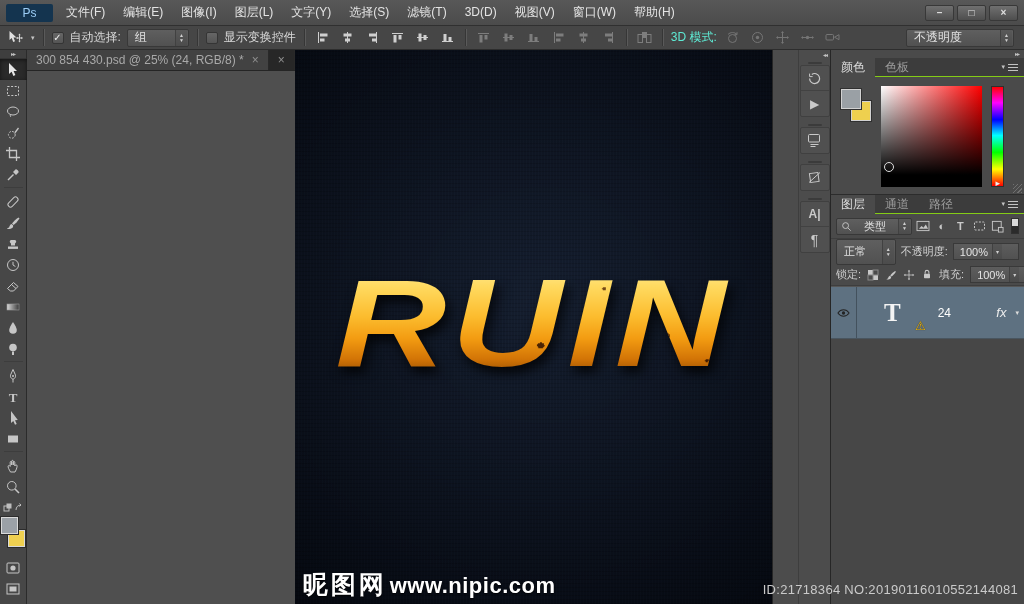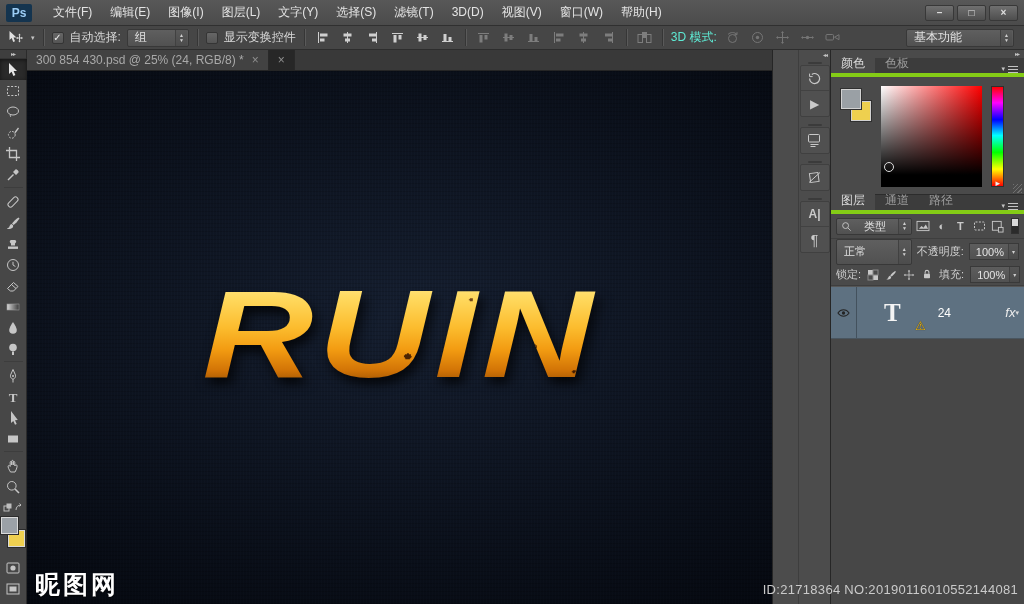--- a/index.html
+++ b/index.html
@@ -2,21 +2,21 @@
 <html><head>
 <meta charset="utf-8">
 <style>
 *{margin:0;padding:0;box-sizing:border-box}
 html,body{width:1024px;height:604px;overflow:hidden}
 body{font-family:"Liberation Sans",sans-serif;background:#4a4a4a;-webkit-font-smoothing:antialiased}
 .app{position:relative;width:1024px;height:604px;background:#4f4f4f}
 
 
 .menubar{height:26px;background:linear-gradient(#585858,#4b4b4b);display:flex;align-items:center;padding:0 4px 0 6px;border-bottom:1px solid #303030}
-.logo{width:26px;height:18px;background:#14344f;color:#9ccdf5;font-weight:bold;font-size:12px;display:flex;align-items:center;justify-content:center;border-radius:2px;margin-right:12px}
+.logo{width:47px;height:18px;background:#14344f;color:#9ccdf5;font-weight:normal;font-size:12px;display:flex;align-items:center;justify-content:center;border-radius:2px;margin-right:4px}
 .menu-item{font-size:12px;color:#e4e4e4;padding:0 9px;line-height:25px;cursor:default;white-space:nowrap}
 .win{margin-left:auto;display:flex;gap:3px;margin-right:2px}
 .winbtn{width:29px;height:16px;background:linear-gradient(#707070,#4e4e4e);border:1px solid #383838;border-radius:2px;color:#e0e0e0;font-size:10px;line-height:13px;text-align:center;font-weight:bold}
 
 
 .optionsbar{height:24px;background:#464646;border-bottom:1px solid #2d2d2d;display:flex;align-items:center;padding:0 6px;gap:6px;font-size:12px;color:#d8d8d8}
 .obdiv{width:1px;height:17px;background:#363636;box-shadow:1px 0 0 #5a5a5a;margin:0 2px}
 .checkbox{width:12px;height:12px;background:linear-gradient(#666,#555);border:1px solid #353535;border-radius:2px;color:#efefef;font-size:10px;line-height:10px;text-align:center;flex:0 0 auto}
 .select{height:18px;background:linear-gradient(#5f5f5f,#515151);border:1px solid #383838;border-radius:2px;display:flex;align-items:center;padding:0 1px 0 7px;gap:5px;color:#e2e2e2;white-space:nowrap}
 .spin{display:flex;flex-direction:column;justify-content:center;font-size:5px;color:#cfcfcf;line-height:5px;padding:0 3px;border-left:1px solid #414141;align-self:stretch;background:rgba(0,0,0,.06)}
@@ -32,21 +32,21 @@
 .toolcol{width:27px;background:#474747;border-right:1px solid #2b2b2b;display:flex;flex-direction:column;align-items:center;flex:0 0 auto}
 .tool-header{height:9px;width:100%;font-size:6px;color:#bdbdbd;text-align:center;line-height:9px;letter-spacing:-1px;background:#3e3e3e;border-bottom:1px solid #333}
 .tool{width:27px;height:21px;display:flex;align-items:center;justify-content:center}
 .tool.sel{background:#2a2a2a;box-shadow:inset 0 1px 4px rgba(0,0,0,.55)}
 .tgap{height:3px;width:19px;border-bottom:1px solid #3d3d3d;margin-bottom:3px}
 .swatches{position:relative;width:26px;height:36px;margin-top:4px;flex:0 0 auto}
 .fgsw{position:absolute;left:1px;top:0;width:17px;height:17px;background:#9ba1a7;border:1px solid #d9d9d9;box-shadow:0 0 0 1px #2c2c2c;z-index:2}
 .bgsw{position:absolute;left:8px;top:13px;width:17px;height:17px;background:#efd050;border:1px solid #d9d9d9;box-shadow:0 0 0 1px #2c2c2c;z-index:1}
 
 
-.centercol{flex:1 1 auto;display:flex;flex-direction:column;min-width:0}
+.centercol{flex:1 1 auto;display:flex;flex-direction:row;min-width:0}
 .tabbar{height:21px;background:#393939;display:flex;align-items:stretch;border-bottom:1px solid #252525;overflow:hidden}
 .tab{display:flex;align-items:center;gap:8px;padding:0 9px;font-size:12px;border-right:1px solid #292929;white-space:nowrap}
 .tab.inactive{background:#424242;color:#a9a9a9}
 .tab.active{background:#272727;color:#e5e5e5}
 .tabclose{color:#8f8f8f;font-size:12px;line-height:12px}
 
 
 .canvas{flex:1;position:relative;overflow:hidden;background:
  radial-gradient(ellipse 85% 70% at 52% 46%, rgba(27,38,58,.55), rgba(2,4,9,.8)),
  repeating-linear-gradient(90deg, rgba(130,160,210,.055) 0 1px, rgba(0,0,0,0) 1px 3px),
@@ -74,21 +74,21 @@
 .iconstrip{width:32px;background:#4c4c4c;border-left:1px solid #3e3e3e;display:flex;flex-direction:column;align-items:center;padding-top:1px;flex:0 0 auto}
 .strip-head{font-size:6px;color:#c0c0c0;letter-spacing:-1px;height:8px;line-height:8px;align-self:flex-end;padding-right:3px}
 .grip{width:14px;height:2px;background:#3b3b3b;border-radius:1px;margin:3px 0 1px}
 .sbtn{width:28px;height:25px;display:flex;align-items:center;justify-content:center;color:#cacaca;font-size:12px;border-bottom:1px solid #424242}
 .sbtn:last-child{border-bottom:none}
 .sgroup{display:flex;flex-direction:column;align-items:center;border:1px solid #404040;border-radius:2px;margin-bottom:4px;background:#505050}
 
 
 .panels{width:194px;background:#4a4a4a;border-left:1px solid #262626;display:flex;flex-direction:column;flex:0 0 auto}
 .phead{height:8px;display:flex;justify-content:flex-end;padding-right:5px;font-size:6px;letter-spacing:-1px;color:#c0c0c0;line-height:8px}
-.ptabs{height:19px;background:#3c3c3c;display:flex;align-items:flex-end;border-bottom:4px solid #84cc16}
+.ptabs{height:19px;background:#3c3c3c;display:flex;align-items:center;border-bottom:1px solid #84cc16}
 .ptab{padding:0 10px;font-size:12px;line-height:19px;white-space:nowrap}
 .ptab.on{background:#4a4a4a;color:#dcdcdc}
 .ptab.off{color:#9c9c9c}
 .pmenu{margin-left:auto;display:flex;align-items:center;gap:3px;padding:0 6px}
 .pmenu .caret{font-size:7px;color:#c3c3c3}
 .pmenu .bars{width:10px;height:7px;background:repeating-linear-gradient(#c3c3c3 0 1px,rgba(0,0,0,0) 1px 3px)}
 
 
 .colorpanel{height:137px;border-bottom:1px solid #2c2c2c;display:flex;flex-direction:column}
 .colorbody{flex:1;display:flex;padding:9px 6px 8px 9px;gap:9px;position:relative}
@@ -105,33 +105,33 @@
 
 
 .layerspanel{flex:1;display:flex;flex-direction:column;min-height:0}
 .filterrow{height:25px;display:flex;align-items:center;gap:4px;padding:0 5px;border-bottom:1px solid #3e3e3e}
 .fselect{height:17px;width:82px;font-size:11px;padding-left:4px;gap:12px}
 .fbtn{width:17px;height:16px;display:flex;align-items:center;justify-content:center;color:#c9c9c9;font-size:11px;font-weight:bold}
 .ftoggle{width:9px;height:16px;border:1px solid #303030;background:linear-gradient(#dadada 0 50%,#2b2b2b 50% 100%);margin-left:2px}
 .blendrow{height:25px;display:flex;align-items:center;gap:5px;padding:0 5px}
 .bselect{width:113px;height:26px;font-size:11px}
 .rowlabel{font-size:11px;color:#cfcfcf;white-space:nowrap}
-.field{height:17px;background:linear-gradient(#5d5d5d,#515151);border:1px solid #393939;border-radius:0;display:flex;align-items:center;padding:0 0 0 6px;font-size:11px;color:#e3e3e3;gap:4px}
+.field{height:17px;background:linear-gradient(#5d5d5d,#515151);border:1px solid #393939;border-radius:0;display:flex;align-items:center;padding:0 16px 0 6px;font-size:11px;color:#e3e3e3;gap:4px}
 .fcaret{font-size:6px;color:#cfcfcf;border-left:1px solid #414141;padding:0 3px;align-self:stretch;display:flex;align-items:center;background:rgba(0,0,0,.08)}
 .lockrow{height:22px;display:flex;align-items:center;gap:6px;padding:0 5px;border-bottom:1px solid #3e3e3e}
 .lockicon{display:flex;align-items:center;justify-content:center;width:14px;height:14px}
 .lrows{border-top:1px solid #565656}
 .lrow{display:flex;align-items:center;background:#5e7181;position:relative}
 .lrow1{height:52px;border-bottom:1px solid #49555f}
 .lrow2{height:54px;border-bottom:1px solid #383838}
 .eyecell{width:26px;align-self:stretch;display:flex;align-items:center;justify-content:center;border-right:1px solid rgba(0,0,0,.28)}
 .lT{font-size:25px;font-weight:bold;color:#f4f4f4;margin-left:27px;font-family:"Liberation Serif",serif;line-height:1}
 .lname24{margin-left:37px;font-size:12px;color:#ffffff}
 .lwarn{position:absolute;left:84px;top:33px;font-size:12px;color:#ffc10a;text-shadow:0 0 1px #000;line-height:12px}
-.lfx{margin-left:auto;margin-right:5px;font-style:italic;font-size:13px;color:#eee;display:flex;align-items:center;gap:0}
+.lfx{margin-left:auto;margin-right:5px;font-style:italic;font-size:13px;color:#eee;display:flex;align-items:center;gap:9px}
 .lfx .caret{font-size:7px;font-style:normal;color:#ddd}
 .lthumb{width:47px;height:40px;margin-left:5px;border:1px solid #9d9d9d;outline:1px solid #1b1b1b;flex:0 0 auto;background:
  repeating-linear-gradient(90deg, rgba(130,160,210,.06) 0 1px, rgba(0,0,0,0) 1px 3px),
  repeating-linear-gradient(0deg, rgba(0,0,0,.4) 0 1px, rgba(0,0,0,0) 1px 3px), #0a1019}
 .lname{margin-left:13px;font-size:12px;color:#f3f3f3}
 .lempty{flex:1;background:#474747}
 
 
 .idtext{position:absolute;right:6px;bottom:7px;font-size:13px;color:#cacaca;letter-spacing:.3px}
 
@@ -306,21 +306,21 @@
           <path d="M1 7.5L3 6v3zM14 7.5L12 6v3z" fill="#bbb"></path>
         </svg>
       </span>
     <span class="obicon dim">
         <svg width="15" height="15" viewBox="0 0 15 15">
           <rect x="1" y="4.5" width="7.5" height="5.5" rx="1" fill="none" stroke="#bbb"></rect>
           <path d="M9.5 7.2L14 4.7v5z" fill="none" stroke="#bbb"></path>
         </svg>
       </span>
     <div class="select ws" style="width:108px">
-      <span>基本功能</span>
+      <span>不透明度</span>
       <span class="spin" style="margin-left:auto">
           <span>▲</span>
           <span>▼</span>
         </span>
     </div>
   </div>
 
   <div class="mainrow">
 
     <div class="toolcol">
@@ -479,20 +479,21 @@
           <span class="tabclose">×</span>
         </div>
         <div class="tab active">
           <span class="tabclose">×</span>
         </div>
       </div>
       <div class="canvas">
         <div class="ruin">RUIN</div>
         <div class="watermark">
           <span class="wm-cn">昵图网</span>
+          <span class="wm-url">www.nipic.com</span>
         </div>
       </div>
     </div>
 
     <div class="dockgap"></div>
 
     <div class="iconstrip">
       <div class="strip-head">◂◂</div>
       <div class="grip"></div>
       <div class="sgroup">

